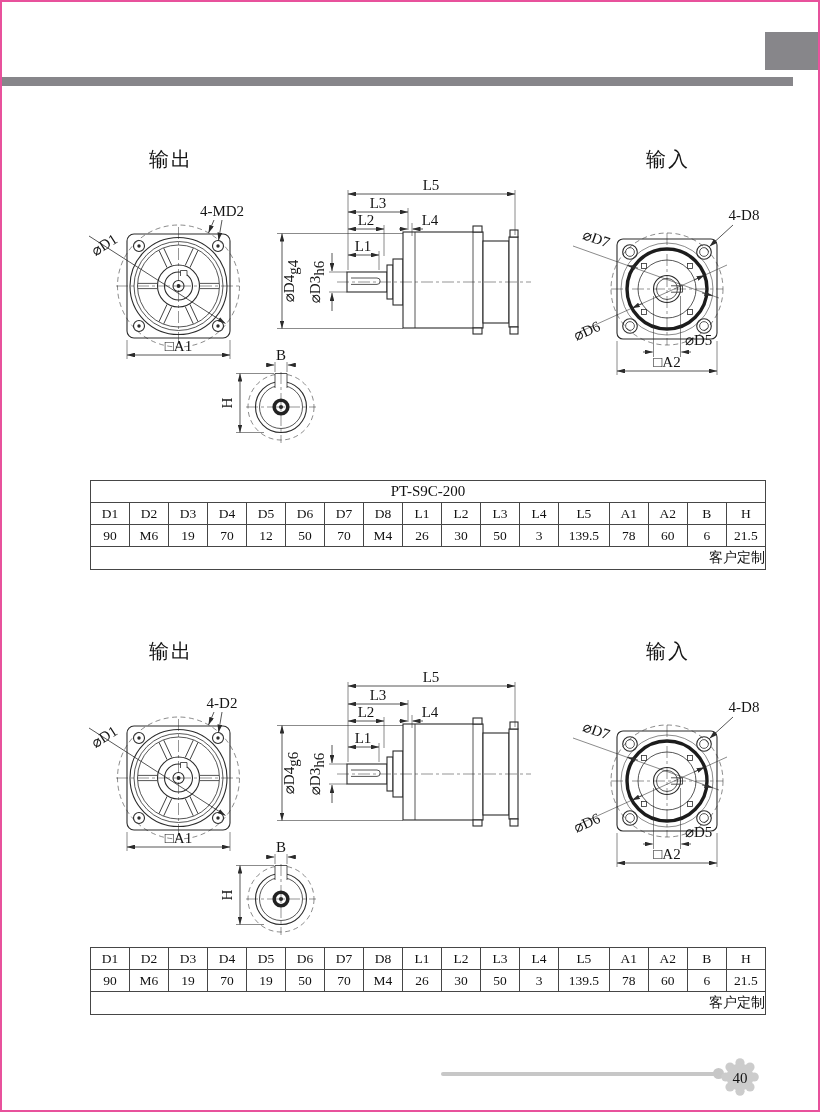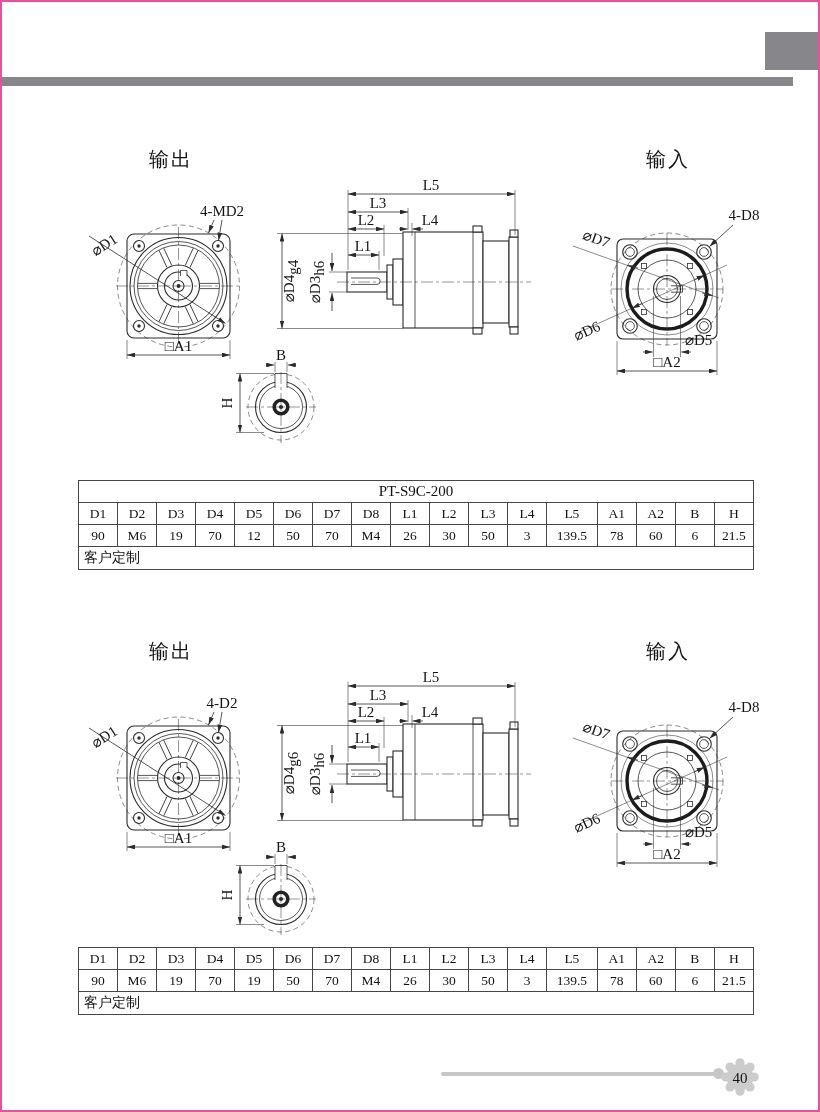--- a/index.html
+++ b/index.html
@@ -16,27 +16,27 @@
   svg .med{fill:none;stroke:#2b2b2b;stroke-width:.8;}
   svg .thin{fill:none;stroke:#2b2b2b;stroke-width:.55;}
   svg .dash{stroke-dasharray:5 3.5;}
   svg .cl{fill:none;stroke:#2b2b2b;stroke-width:.5;stroke-dasharray:12 3 3 3;}
   svg .dim{fill:none;stroke:#2b2b2b;stroke-width:.8;}
   svg .bold{fill:none;stroke:#1c1c1c;stroke-width:3.4;}
   svg .dotf{fill:#2b2b2b;stroke:none;}
   svg text{fill:#141414;font-family:"Liberation Serif",serif;font-size:15px;}
   svg text.cjk{font-size:20px;letter-spacing:2px;}
   
-  .spec{position:absolute;left:76px;width:676px;border-collapse:collapse;
+  .spec{position:absolute;left:88px;width:676px;border-collapse:collapse;
         table-layout:fixed;color:#111;background:#fff;}
   .t1{top:478px;} .t2{top:945px;}
   .spec td{border:1px solid #464646;text-align:center;font-size:13.5px;
            padding:0;height:21px;overflow:hidden;white-space:nowrap;}
   .spec tr.title td{font-size:15px;height:21px;}
-  .spec tr.foot td{text-align:left;padding-left:5px;font-size:14px;height:22px;}
+  .spec tr.foot td{text-align:right;padding-left:5px;font-size:14px;height:22px;}
   .spec col{width:5.78%;} .spec col.wide{width:7.52%;}
   
   .footline{position:absolute;left:439px;top:1070px;width:276px;height:4px;
             background:#c7c7c7;border-radius:2px;}
   .footdot{position:absolute;left:711px;top:1066px;width:11px;height:11px;
            border-radius:50%;background:#c7c7c7;}
   .gear{position:absolute;left:715px;top:1052px;}
 </style>
 </head>
 <body>

